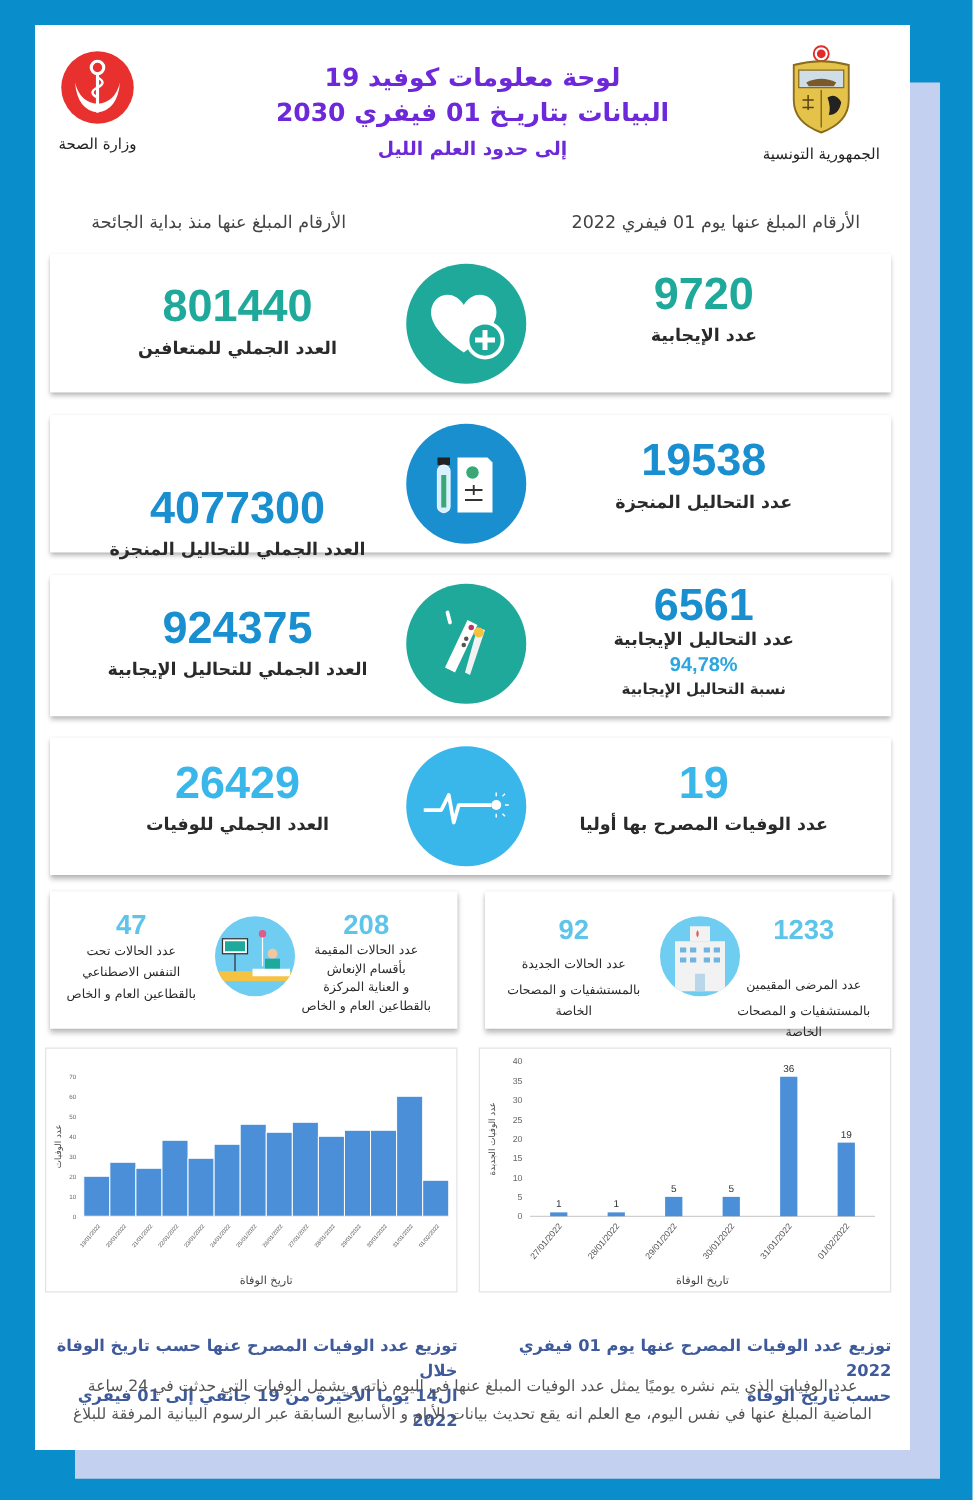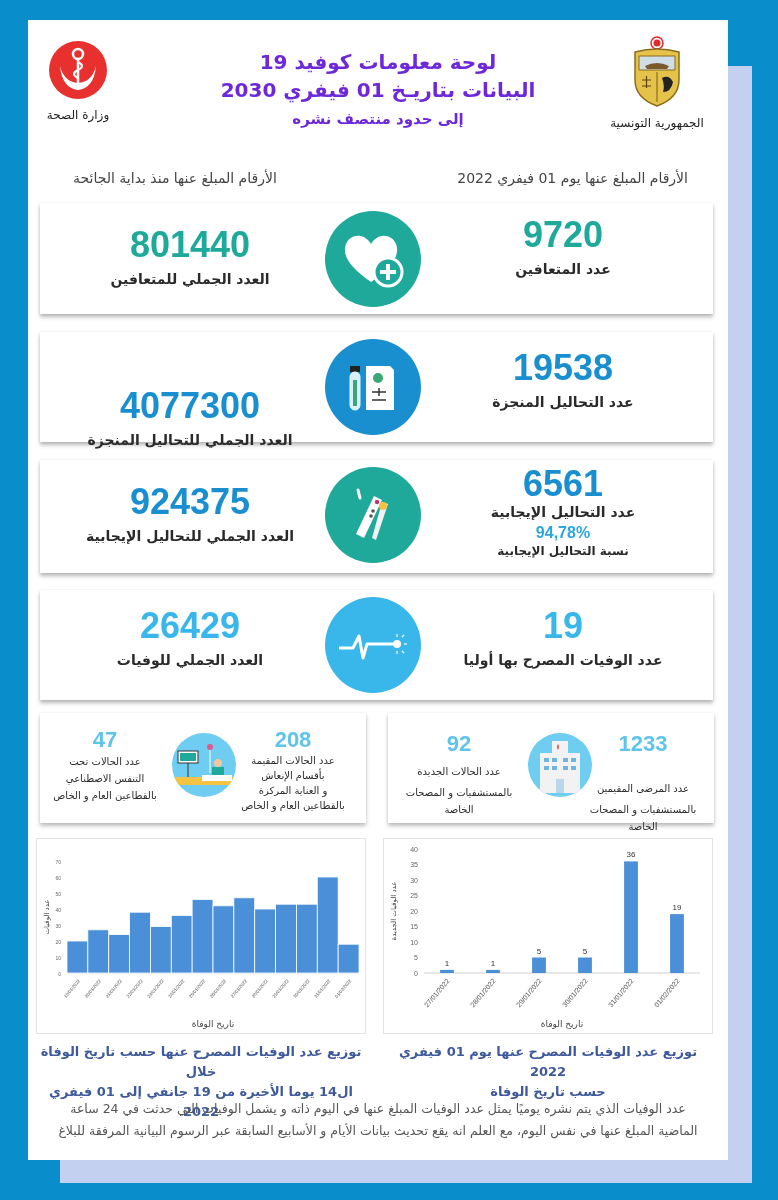--- a/index.html
+++ b/index.html
@@ -55,21 +55,21 @@
     position: absolute; top: 20px; width: 64px; height: 64px; border-radius: 50%; background: #6fcdf1;
     display:flex; align-items:center; justify-content:center; overflow: hidden;
   }
 
   .chart-box {
     position: absolute; top: 818px; width: 330px; height: 196px; background: #fff;
     border: 1px solid #e4e4e4;
   }
   .chart-box svg { position: absolute; left: 0; top: 0; }
   .caption {
-    position: absolute; top: 1022px; width: 330px; text-align: center; direction: rtl;
+    position: absolute; top: 1048px; width: 330px; text-align: right; direction: rtl;
     font-size: 13px; font-weight: bold; color: #3e5a9a; line-height: 20px;
   }
   .footnote {
     position: absolute; left: 30px; width: 640px; top: 1078px; direction: rtl; text-align: center;
     font-size: 12.5px; color: #555; line-height: 22px;
   }
 </style>
 </head>
 <body>
 
@@ -87,41 +87,41 @@
       <line x1="28" y1="36" x2="28" y2="66" stroke="#8a6d1c" stroke-width="1.2"></line>
       <path d="M13 44 L22 44 M17.5 40 V52 M13 50 H22" stroke="#5a4510" stroke-width="1.2" fill="none"></path>
       <path d="M33 42 Q40 38 44 46 Q42 56 34 56 Q36 50 33 42 Z" fill="#222"></path>
     </svg>
     <div class="logo-caption">الجمهورية التونسية</div>
   </div>
 
   <div class="title-block">
     <div class="t1">لوحة معلومات كوفيد 19</div>
     <div class="t2">البيانات بتاريـخ 01 فيفري 2030</div>
-    <div class="t3">إلى حدود منتصف نشره</div>
+    <div class="t3">إلى حدود العلم الليل</div>
   </div>
 
   <div class="logo-left">
     <svg width="60" height="60" viewBox="0 0 60 60">
       <circle cx="30" cy="30" r="29" fill="#e8312f"></circle>
       <path d="M12 26 Q14 48 30 50 Q46 48 48 26 Q44 42 30 43 Q16 42 12 26 Z" fill="#fff"></path>
       <circle cx="30" cy="14" r="5" fill="none" stroke="#fff" stroke-width="2.5"></circle>
       <line x1="30" y1="19" x2="30" y2="50" stroke="#fff" stroke-width="2.5"></line>
       <path d="M30 22 Q38 26 30 30 Q22 34 30 38" fill="none" stroke="#fff" stroke-width="2"></path>
     </svg>
     <div class="logo-caption">وزارة الصحة</div>
   </div>
 
   <div class="col-head right">الأرقام المبلغ عنها يوم 01 فيفري 2022</div>
   <div class="col-head left">الأرقام المبلغ عنها منذ بداية الجائحة</div>
 
   <div class="stat-card" style="top:183px;height:111px;">
     <div class="stat-side right" style="top:12px;">
       <div class="num" style="color:#1ea99a">9720</div>
-      <div class="lbl">عدد المتعافين</div>
+      <div class="lbl">عدد الإيجابية</div>
     </div>
     <div class="circle" style="top:8px;background:#1ea99a;">
       <svg width="70" height="70" viewBox="0 0 70 70">
         <path d="M33 58 C10 42 4 30 8 20 C12 10 26 8 33 20 C40 8 54 10 58 20 C62 30 56 42 33 58 Z" fill="#fff"></path>
         <circle cx="50" cy="48" r="14" fill="#1ea99a" stroke="#fff" stroke-width="3"></circle>
         <path d="M50 40 V56 M42 48 H58" stroke="#fff" stroke-width="4"></path>
       </svg>
     </div>
     <div class="stat-side left" style="top:22px;">
       <div class="num" style="color:#1ea99a">801440</div>

